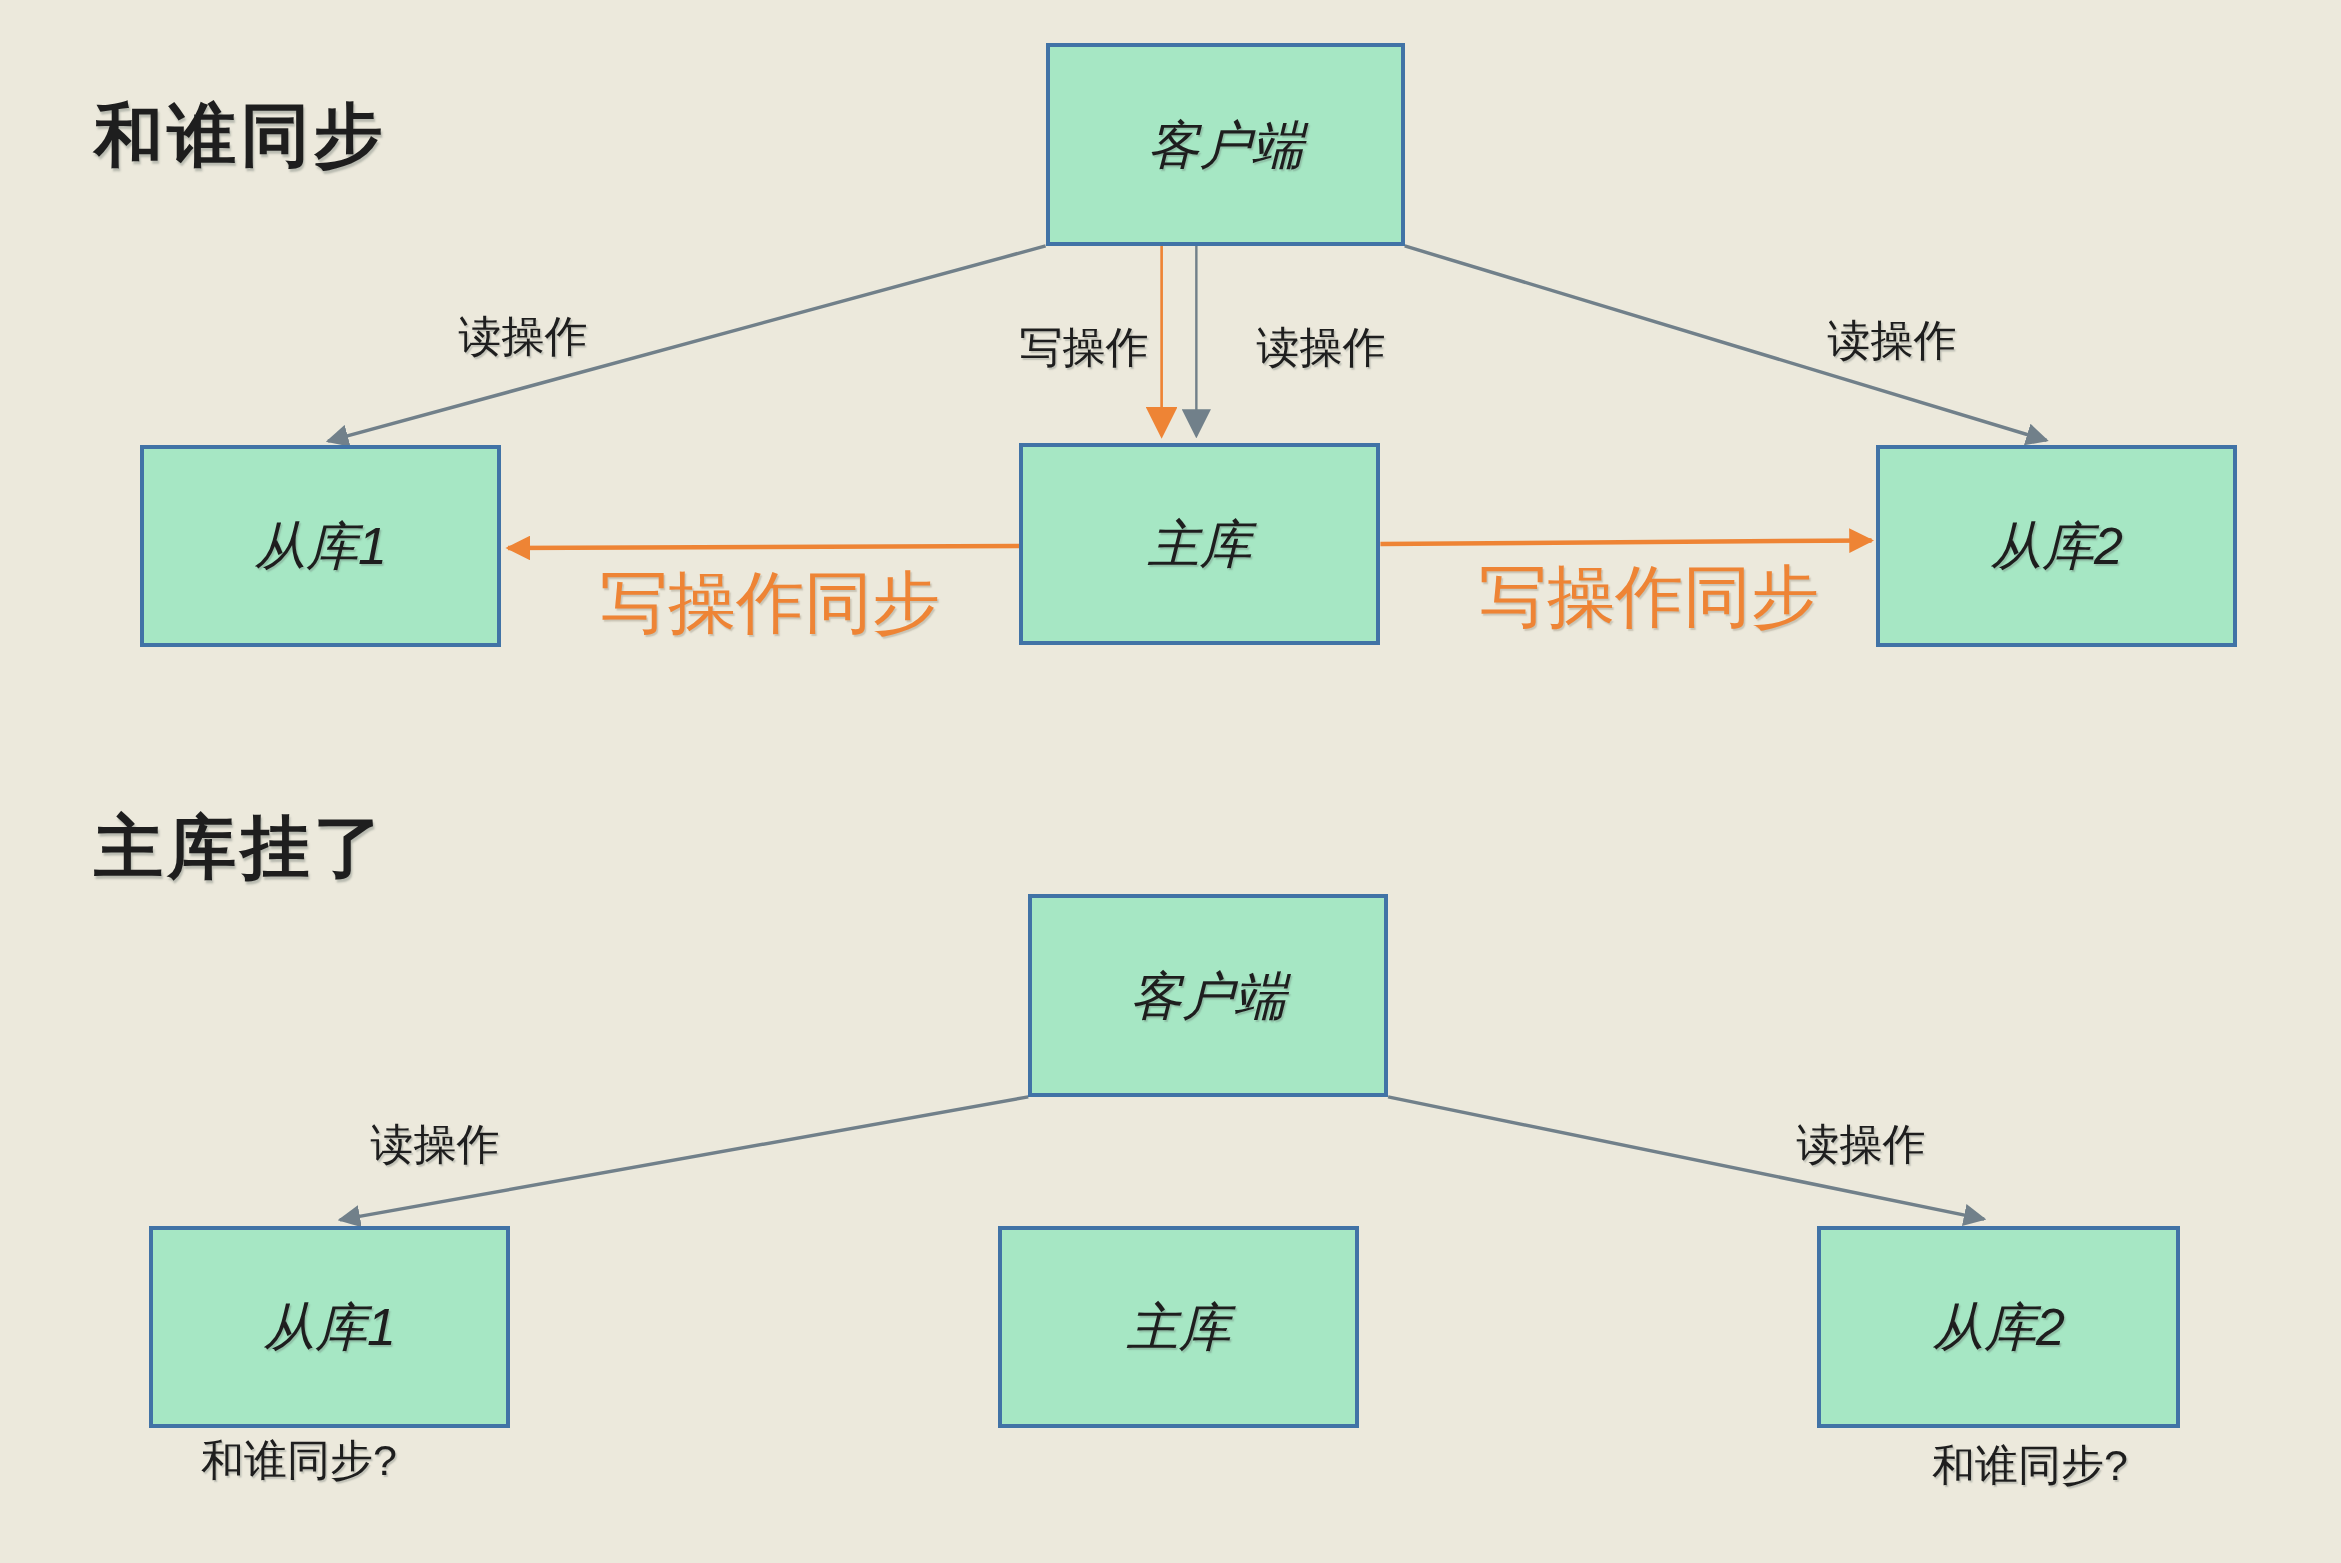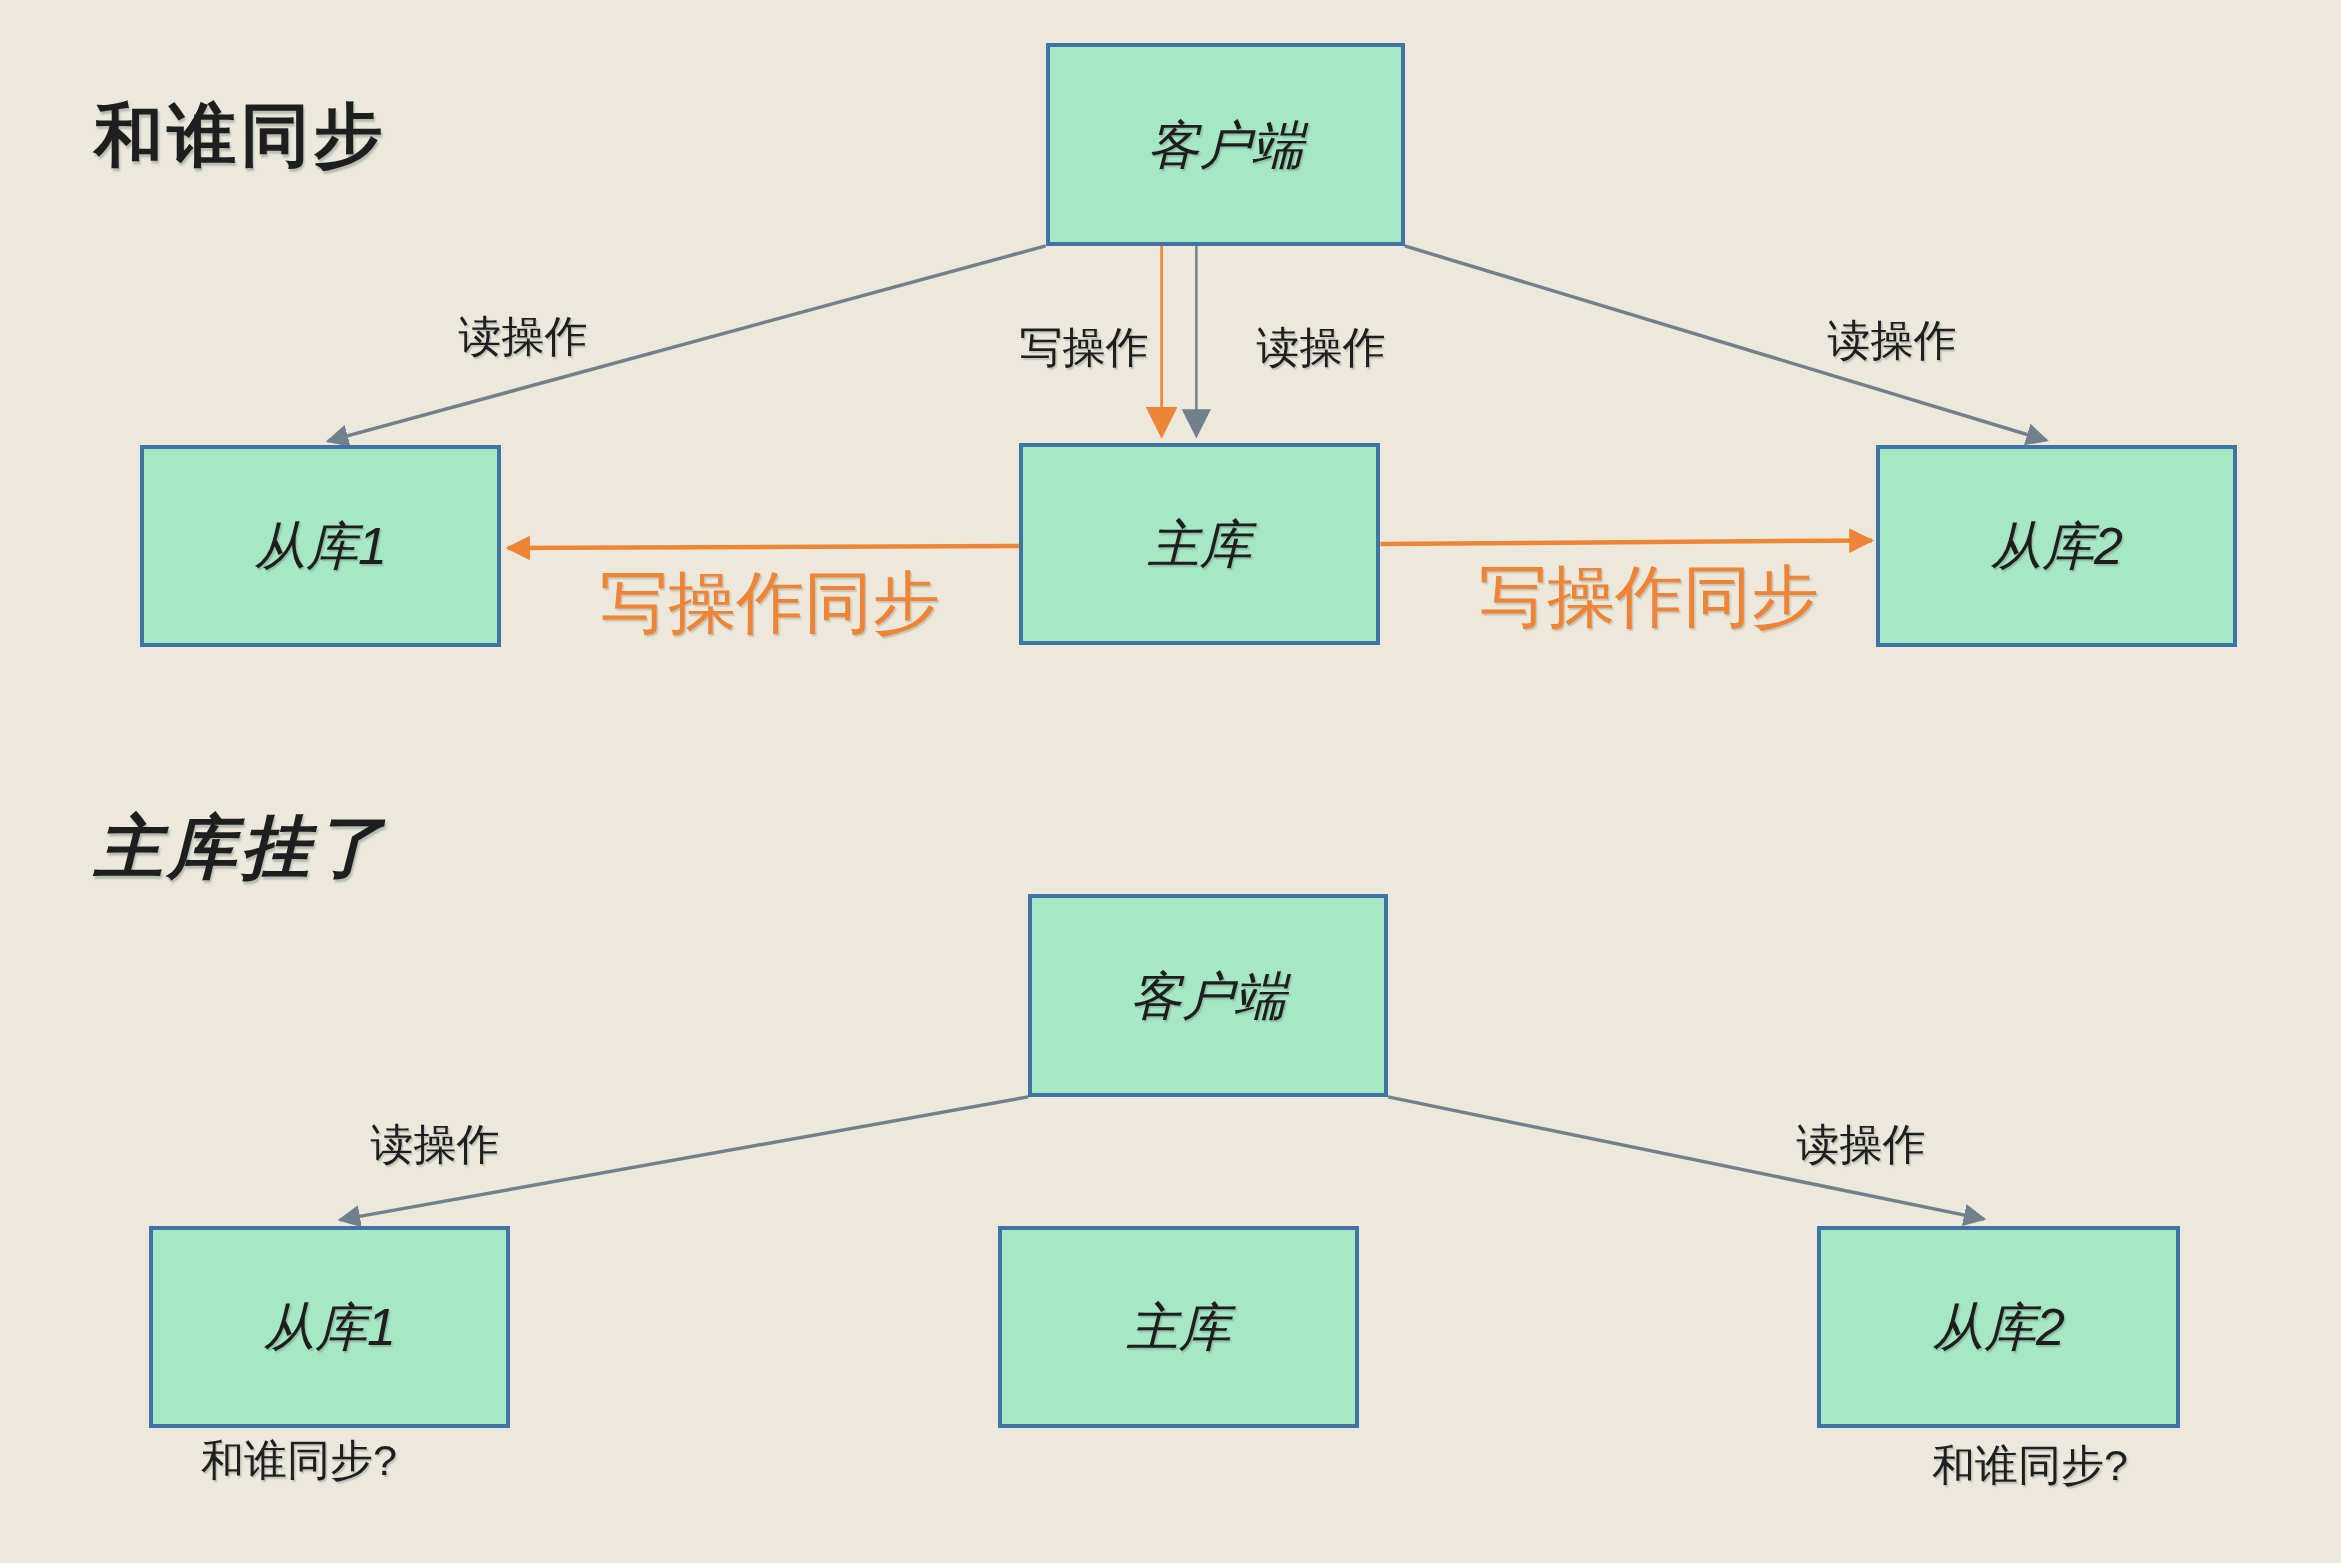--- a/index.html
+++ b/index.html
@@ -102,21 +102,21 @@
   <div class="node" style="left:1019px; top:443px; width:361px; height:202px;">主库</div>
   <div class="node" style="left:1876px; top:445px; width:361px; height:202px;">从库2</div>
 
   <div class="edge-label" style="left:523px; top:336px;">读操作</div>
   <div class="edge-label" style="left:1041px; top:347px;margin-left:43px;">写操作</div>
   <div class="edge-label" style="left:1321px; top:347px;">读操作</div>
   <div class="edge-label" style="left:1892px; top:340px;">读操作</div>
   <div class="edge-label orange" style="left:770px; top:602px;">写操作同步</div>
   <div class="edge-label orange" style="left:1649px; top:596px;">写操作同步</div>
 
-  <div class="section-title" style="left:94px; top:813px;font-style:italic;">主库挂了</div>
+  <div class="section-title" style="left:94px; top:813px;">主库挂了</div>
 
   <div class="node" style="left:1028px; top:894px; width:360px; height:203px;">客户端</div>
   <div class="node" style="left:149px; top:1226px; width:361px; height:202px;">从库1</div>
   <div class="node" style="left:998px; top:1226px; width:361px; height:202px;">主库</div>
   <div class="node" style="left:1817px; top:1226px; width:363px; height:202px;">从库2</div>
 
   <div class="edge-label" style="left:435px; top:1144px;">读操作</div>
   <div class="edge-label" style="left:1861px; top:1144px;">读操作</div>
   <div class="edge-label" style="left:299px; top:1460px;">和谁同步?</div>
   <div class="edge-label" style="left:2030px; top:1465px;">和谁同步?</div>

